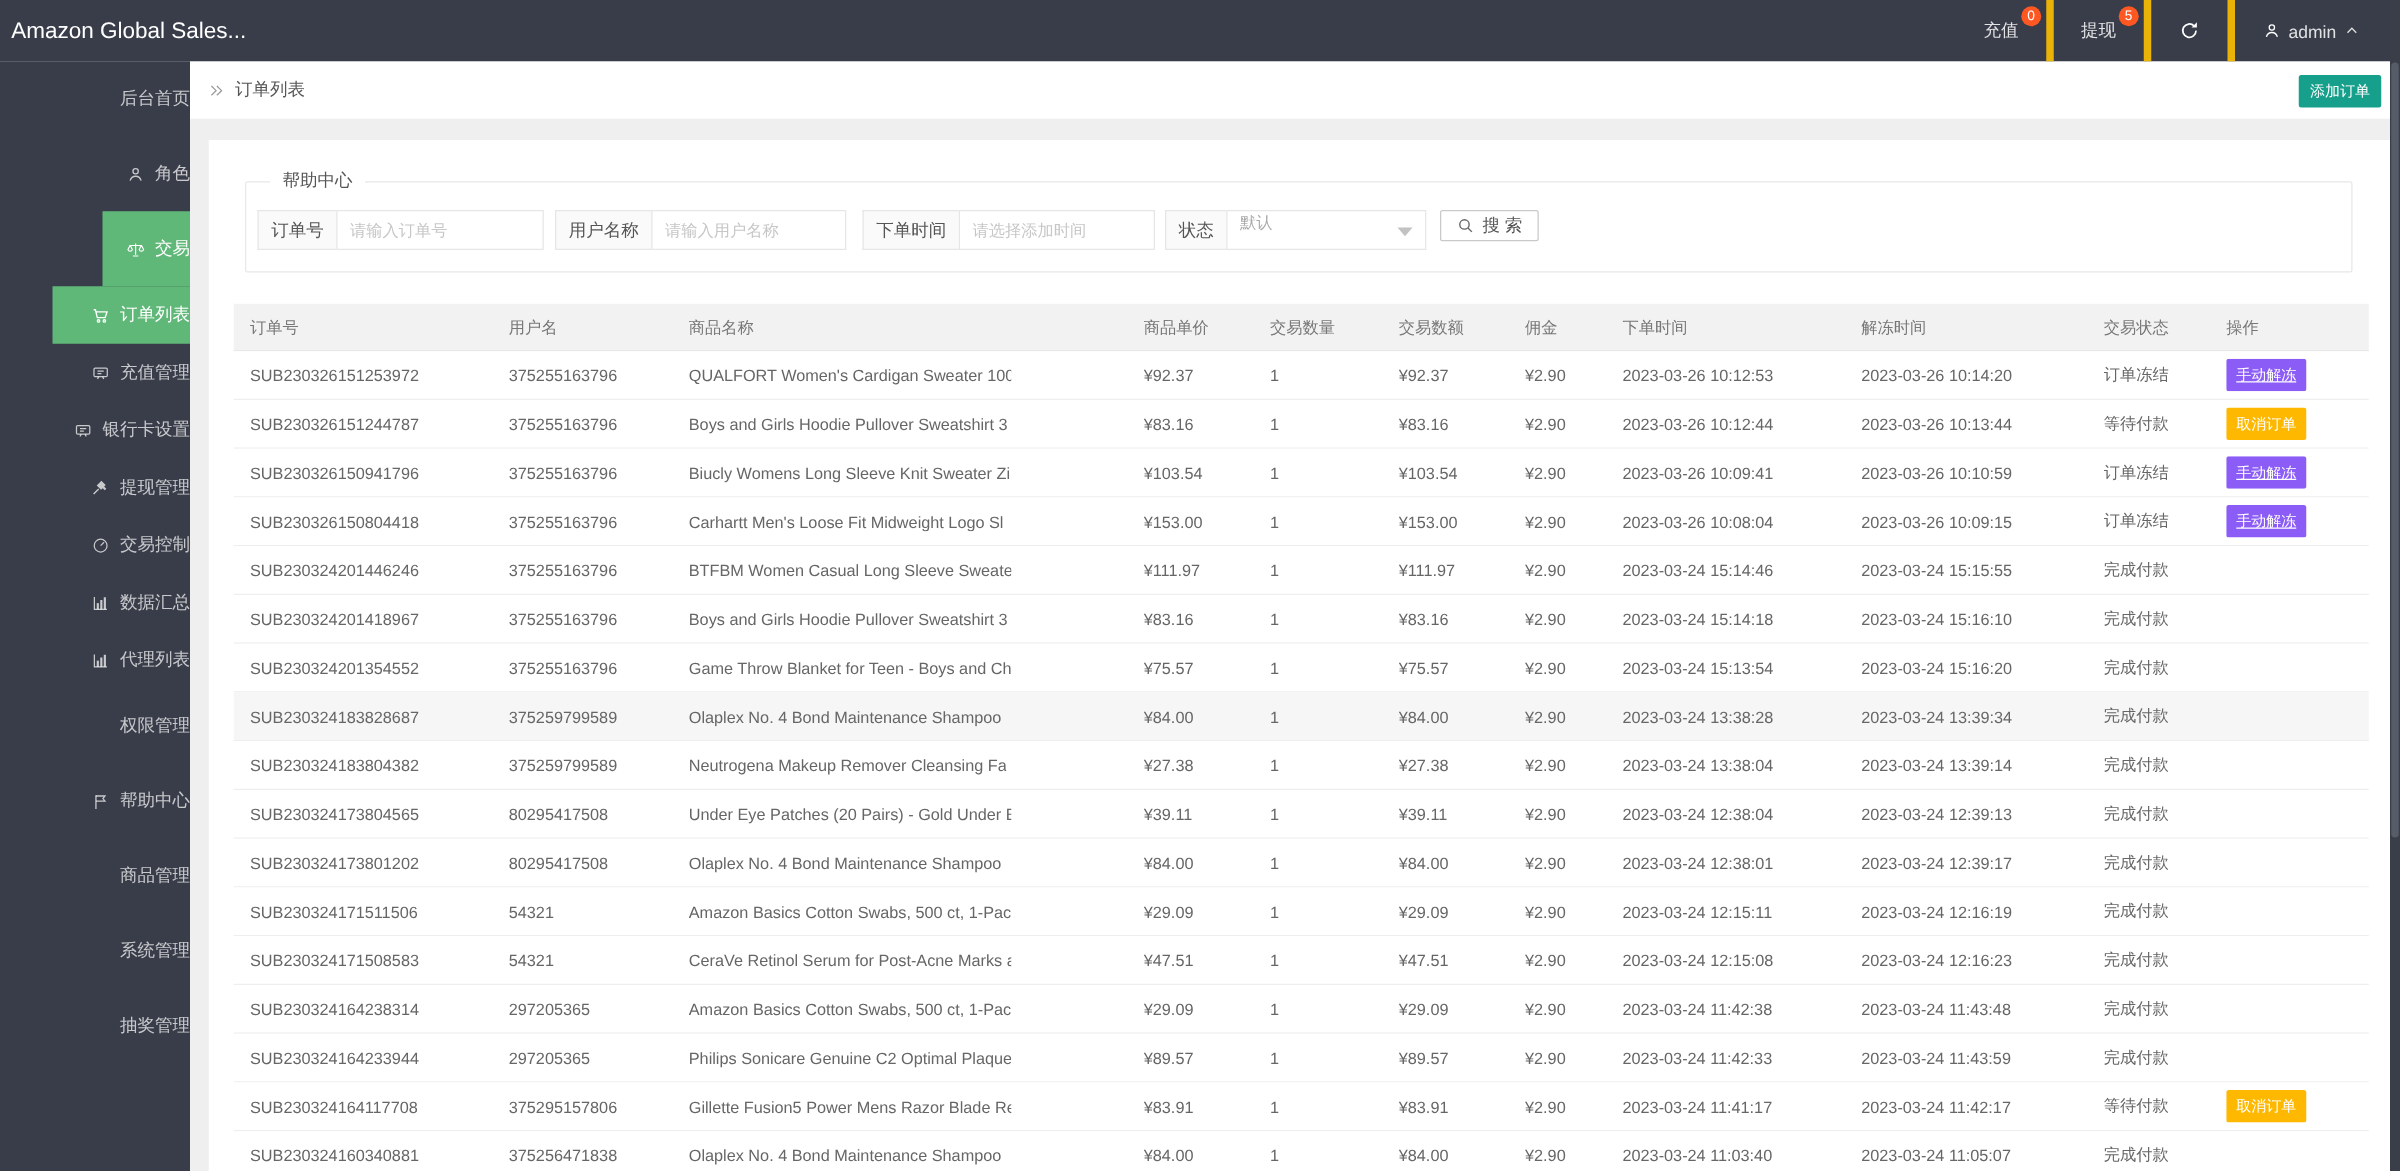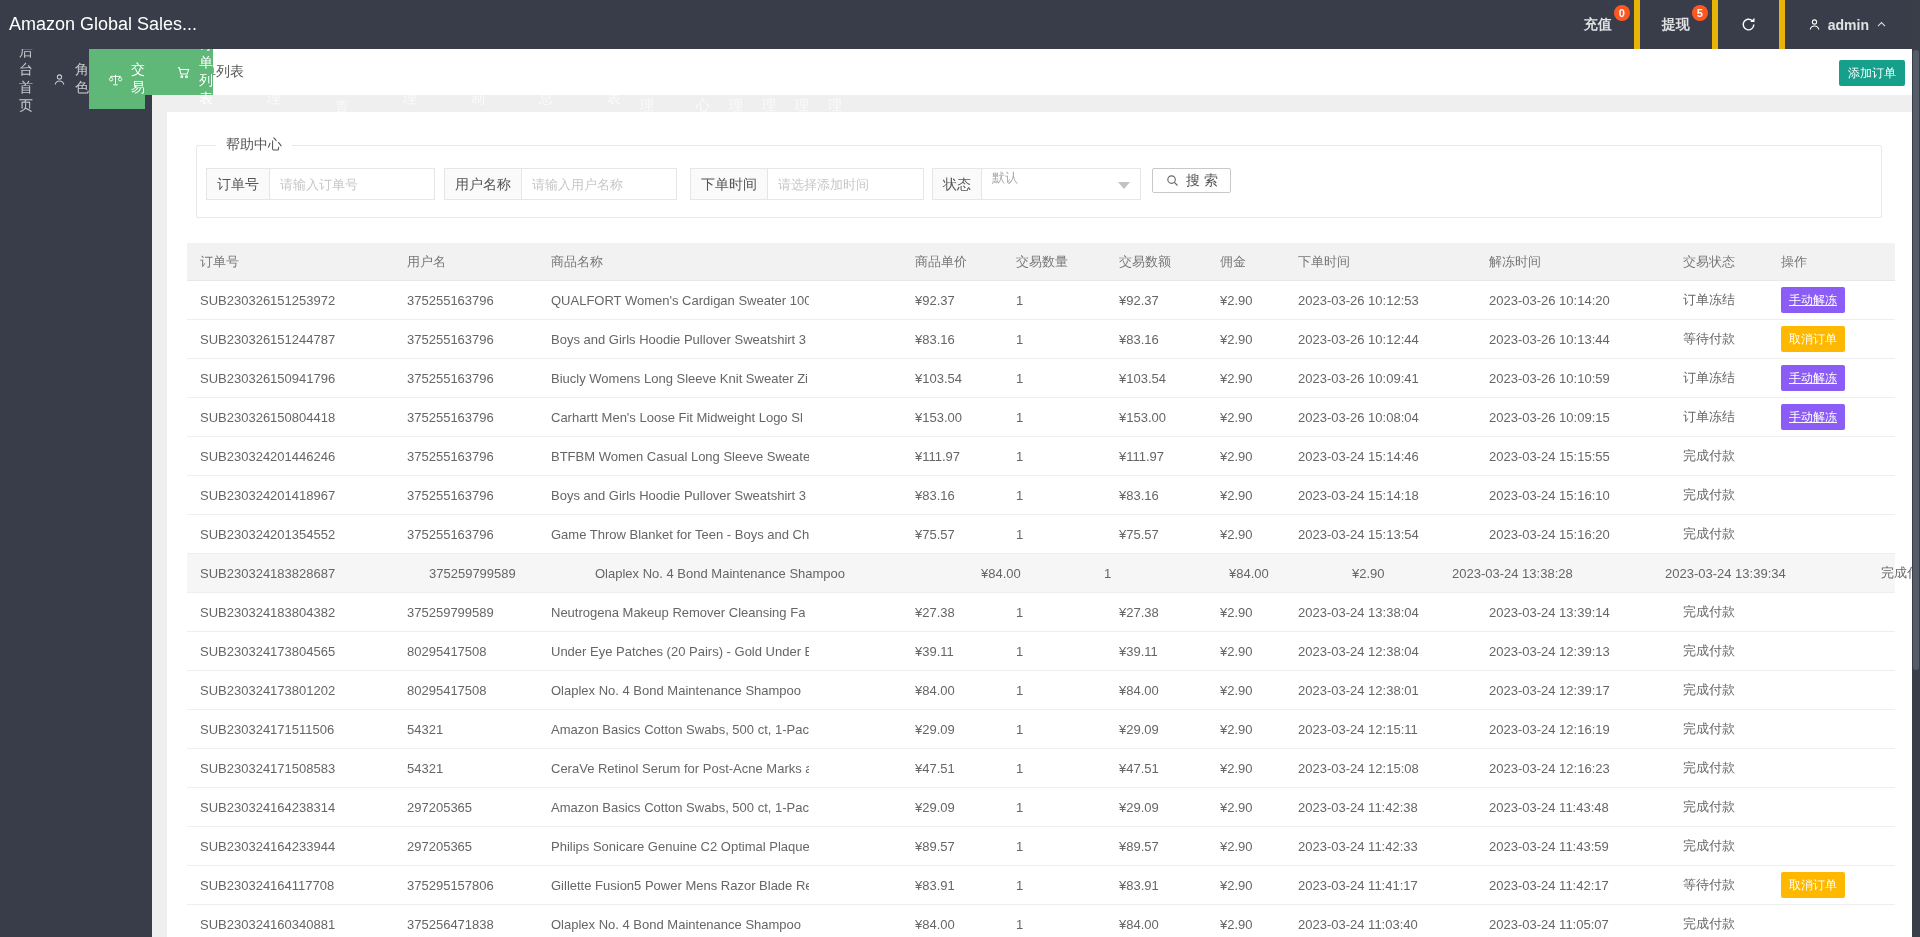--- a/index.html
+++ b/index.html
@@ -6,31 +6,31 @@
   html,body { width:1920px; height:937px; }
   body {
     position:relative; overflow:hidden; background:#efefef;
     font-family:"Liberation Sans","DejaVu Sans",sans-serif; color:#666;
   }
   svg.svgi { width:100%; height:100%; display:block; }
 
   
   .topbar { position:absolute; left:0; top:0; width:1920px; height:49px; background:#393D49; z-index:20; }
   .logo { position:absolute; left:9px; top:0; height:49px; line-height:49px; color:#fff; font-size:18px; white-space:nowrap; }
-  .top-right { position:absolute; right:10px; top:0; height:49px; display:flex; align-items:stretch;font-weight:bold; }
+  .top-right { position:absolute; right:10px; top:0; height:49px; display:flex; align-items:stretch; }
   .top-item { position:relative; display:flex; align-items:center; justify-content:center; padding:0 22px; color:rgba(255,255,255,.85); font-size:14px; cursor:pointer; border-left:6px solid #eab308; }
   .top-item:first-child { border-left:none; }
   .badge { position:absolute; top:5px; right:4px; min-width:16px; height:16px; line-height:16px; border-radius:9px; background:#FF5722; color:#fff; font-size:11px; text-align:center; padding:0 4px; }
   .top-ico { width:17px; height:17px; color:#fff; }
   .admin-cell { gap:6px; }
   .chev { width:13px; height:13px; color:#ddd; }
 
   
   .sidebar { position:absolute; left:0; top:49px; width:152px; height:888px; background:#393D49; z-index:10; }
-  .menu { display:flex; flex-direction:row; }
+  .menu { display:flex; flex-direction:column;align-items:flex-end; }
   .menu-item { display:flex; align-items:center; color:rgba(255,255,255,.72); font-size:14px; cursor:pointer; }
   .menu-item.top { height:60px; padding-left:19px; }
   .menu-item.sub { height:46px; padding-left:31px; }
   .menu-item.active { background:#5FB878; color:#fff; }
   .mi-icon { width:15px; height:15px; margin-right:8px; flex:0 0 auto; }
 
   
   .crumbbar { position:absolute; left:152px; top:49px; width:1768px; height:46px; background:#fff; z-index:5; }
   .crumb { position:absolute; left:14px; top:0; height:46px; display:flex; align-items:center; gap:7px; font-size:14px; color:#555; }
   .crumb-ico { width:15px; height:15px; color:#9a9a9a; }
@@ -48,21 +48,21 @@
   .sf-select { position:relative; height:32px; border:1px solid #e6e6e6; background:#fff; display:flex; padding:0 10px; font-size:13px; color:#aaa; cursor:pointer; }
   .sel-arrow { position:absolute; right:10px; top:13px; width:0; height:0; border-left:6px solid transparent; border-right:6px solid transparent; border-top:7px solid #c2c2c2; }
   .search-btn { position:absolute; top:56px; height:25px; display:flex; align-items:center; gap:6px; padding:0 12px; background:#fff; border:1px solid #c9c9c9; border-radius:2px; font-size:14px; color:#555; cursor:pointer; font-family:inherit; }
   .search-ico { width:15px; height:15px; color:#666; }
 
   
   .tbl { position:absolute; left:20px; top:131px; width:1708px; }
   .trow { display:flex; align-items:center; padding-left:13px; border-bottom:1px solid #eee; background:#fff; }
   .thead { height:38px; background:#f2f2f2; border-bottom:1px solid #e8e8e8; color:#777; }
   .tr { height:39px; font-size:13px; color:#666; }
-  .tr.highlight { background:#f6f6f6;gap:22px; }
+  .tr.highlight { background:#f6f6f6; }
   .td, .th { flex:0 0 auto; overflow:hidden; white-space:nowrap; font-size:13px; }
   .c1{width:207px} .c2{width:144px} .c3{width:364px} .c4{width:101px} .c5{width:103px}
   .c6{width:101px} .c7{width:78px} .c8{width:191px} .c9{width:194px} .c10{width:98px}
   .c11{width:101px; flex:1 1 auto;}
   .prod-clip { display:inline-block; max-width:258px; overflow:hidden; white-space:nowrap; vertical-align:middle; }
   .act-btn { height:26px; line-height:26px; padding:0 8px; border:none; border-radius:2px; color:#fff; font-size:12px; cursor:pointer; font-family:inherit; }
   .act-btn.teal { background:#8b5cf6;text-decoration:underline; }
   .act-btn.yellow { background:#FFB800; }
 
   
@@ -269,24 +269,20 @@
         </span>
         <span>帮助中心</span>
       </div>
       <div class="menu-item top">
 
         <span>商品管理</span>
       </div>
       <div class="menu-item top">
 
         <span>系统管理</span>
-      </div>
-      <div class="menu-item top">
-
-        <span>客服管理</span>
       </div>
       <div class="menu-item top">
 
         <span>抽奖管理</span>
       </div>
   </nav>
 </aside>
 
 <div class="crumbbar">
   <div class="crumb">

